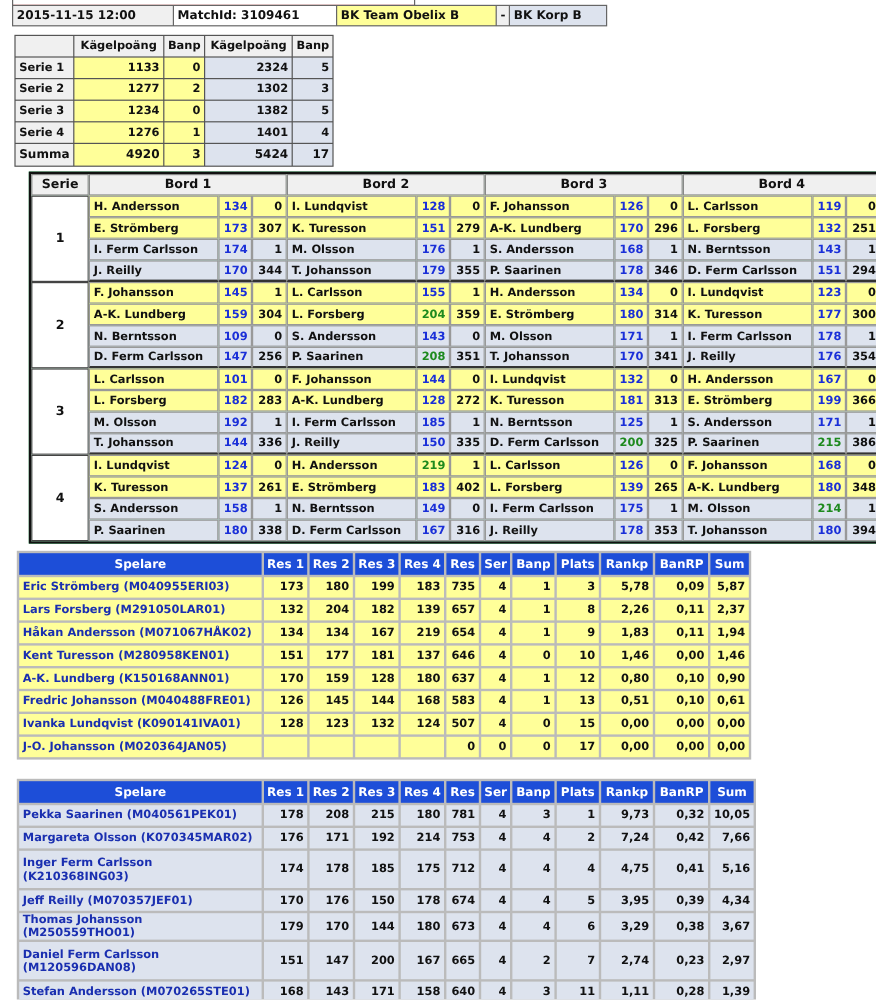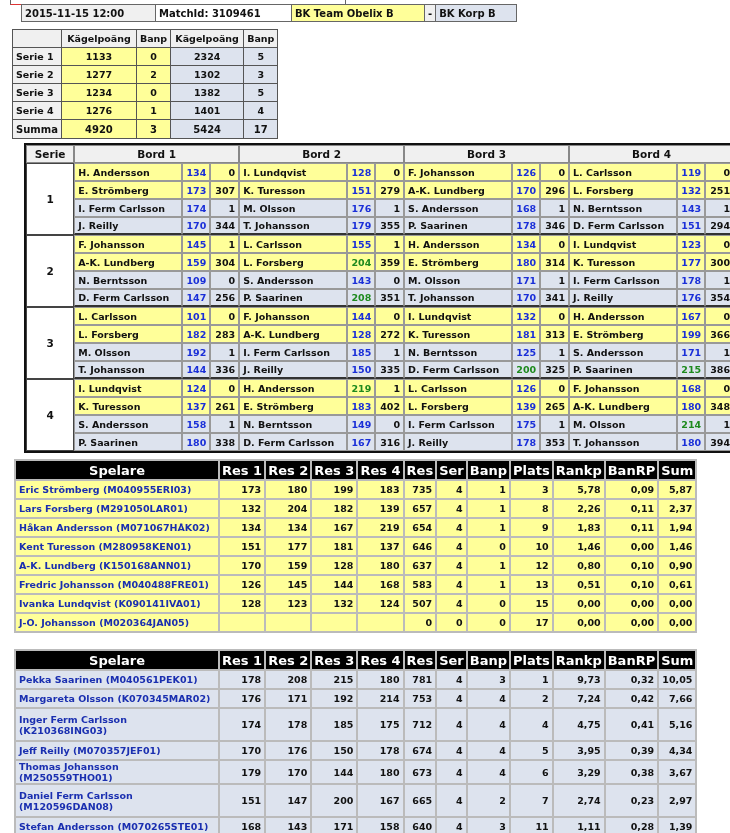--- a/index.html
+++ b/index.html
@@ -12,32 +12,32 @@
   .topline {
     position: absolute; left: 10px; top: 0; width: 498px; height: 5px;
     border-left: 1px solid #666; border-right: 1px solid #666;
     border-bottom: 1px solid #d33;
   }
   .topline .cut { position: absolute; left: 334px; top: 0; width: 164px; height: 5px; background: #fff; border-left: 1px solid #666; }
   table { border-collapse: separate; border-spacing: 1px; }
   td, th { padding: 0 3px; white-space: nowrap; }
 
   
-  .match { position: absolute; left: 21px; top: 4px; background: #666; border-spacing: 1px; }
+  .match { position: absolute; left: 10px; top: 4px; background: #666; border-spacing: 1px; }
   .match td { height: 16px; font-size: 10px; }
   .match .c-date { background: #f0f0f0; width: 133px; }
   .match .c-id { background: #fff; width: 135px; }
   .match .c-home { background: #ffff99; width: 132px; }
   .match .c-dash { background: #f0f0f0; width: 10px; text-align: center; }
   .match .c-away { background: #dde3ee; width: 80px; }
 
   
   .summary { position: absolute; left: 12px; top: 29px; background: #555; }
   .summary th { background: #f0f0f0; height: 17px; font-size: 9.5px; }
-  .summary td { height: 17px; text-align: center; }
+  .summary td { height: 17px; text-align: right; }
   .summary td.lbl { text-align: left; background: #f0f0f0; width: 45px; }
   .summary .yk { background: #ffff99; width: 74px; }
   .summary .yb { background: #ffff99; width: 30px; }
   .summary .bk { background: #dde3ee; width: 72px; }
   .summary .bb { background: #dde3ee; width: 30px; }
   .summary tr.sum td { font-size: 10px; height: 18px; }
 
   
   .bord { position: absolute; left: 24px; top: 143px; width: 712px; border: 2px solid #111; background: #22c55e; border-spacing: 0; }
   .bord th { background: #f0f0f0; height: 18px; font-size: 10.5px; text-align: center; border: 1px solid #888; }
@@ -47,21 +47,21 @@
   .bord td.sc { width: 27px; text-align: right; }
   .bord td.tot { width: 29px; text-align: right; }
   .bord tr.y td.nm, .bord tr.y td.sc, .bord tr.y td.tot { background: #ffff99; }
   .bord tr.b td.nm, .bord tr.b td.sc, .bord tr.b td.tot { background: #dde3ee; }
   .blue { color: #1a2fd8; }
   .green { color: #1e8a1e; }
   .bord tr.grpend td { border-bottom: 2px solid #333; }
 
   
   .players { position: absolute; left: 14px; background: #bbb; border-spacing: 2px; }
-  .players th { background: #000000; color: #fff; height: 18px; font-size: 13px; padding: 0 2px; }
+  .players th { background: #1d4ed8; color: #fff; height: 18px; font-size: 10px; padding: 0 2px; }
   .players td { height: 17px; text-align: right; font-size: 9.5px; padding: 0 3px; }
   .players td.pn { text-align: left; color: #1a2fb0; width: 202px; white-space: normal; line-height: 11px; }
   .players.p1 { top: 459px; }
   .players.p1 td { background: #ffff99; }
   .players.p2 { top: 649px; }
   .players.p2 td { background: #dde3ee; }
   .players.p2 tr.tall td { height: 31px; }
   .w-r { width: 36px; }
   .w-res { width: 27px; }
   .w-ser { width: 24px; }

